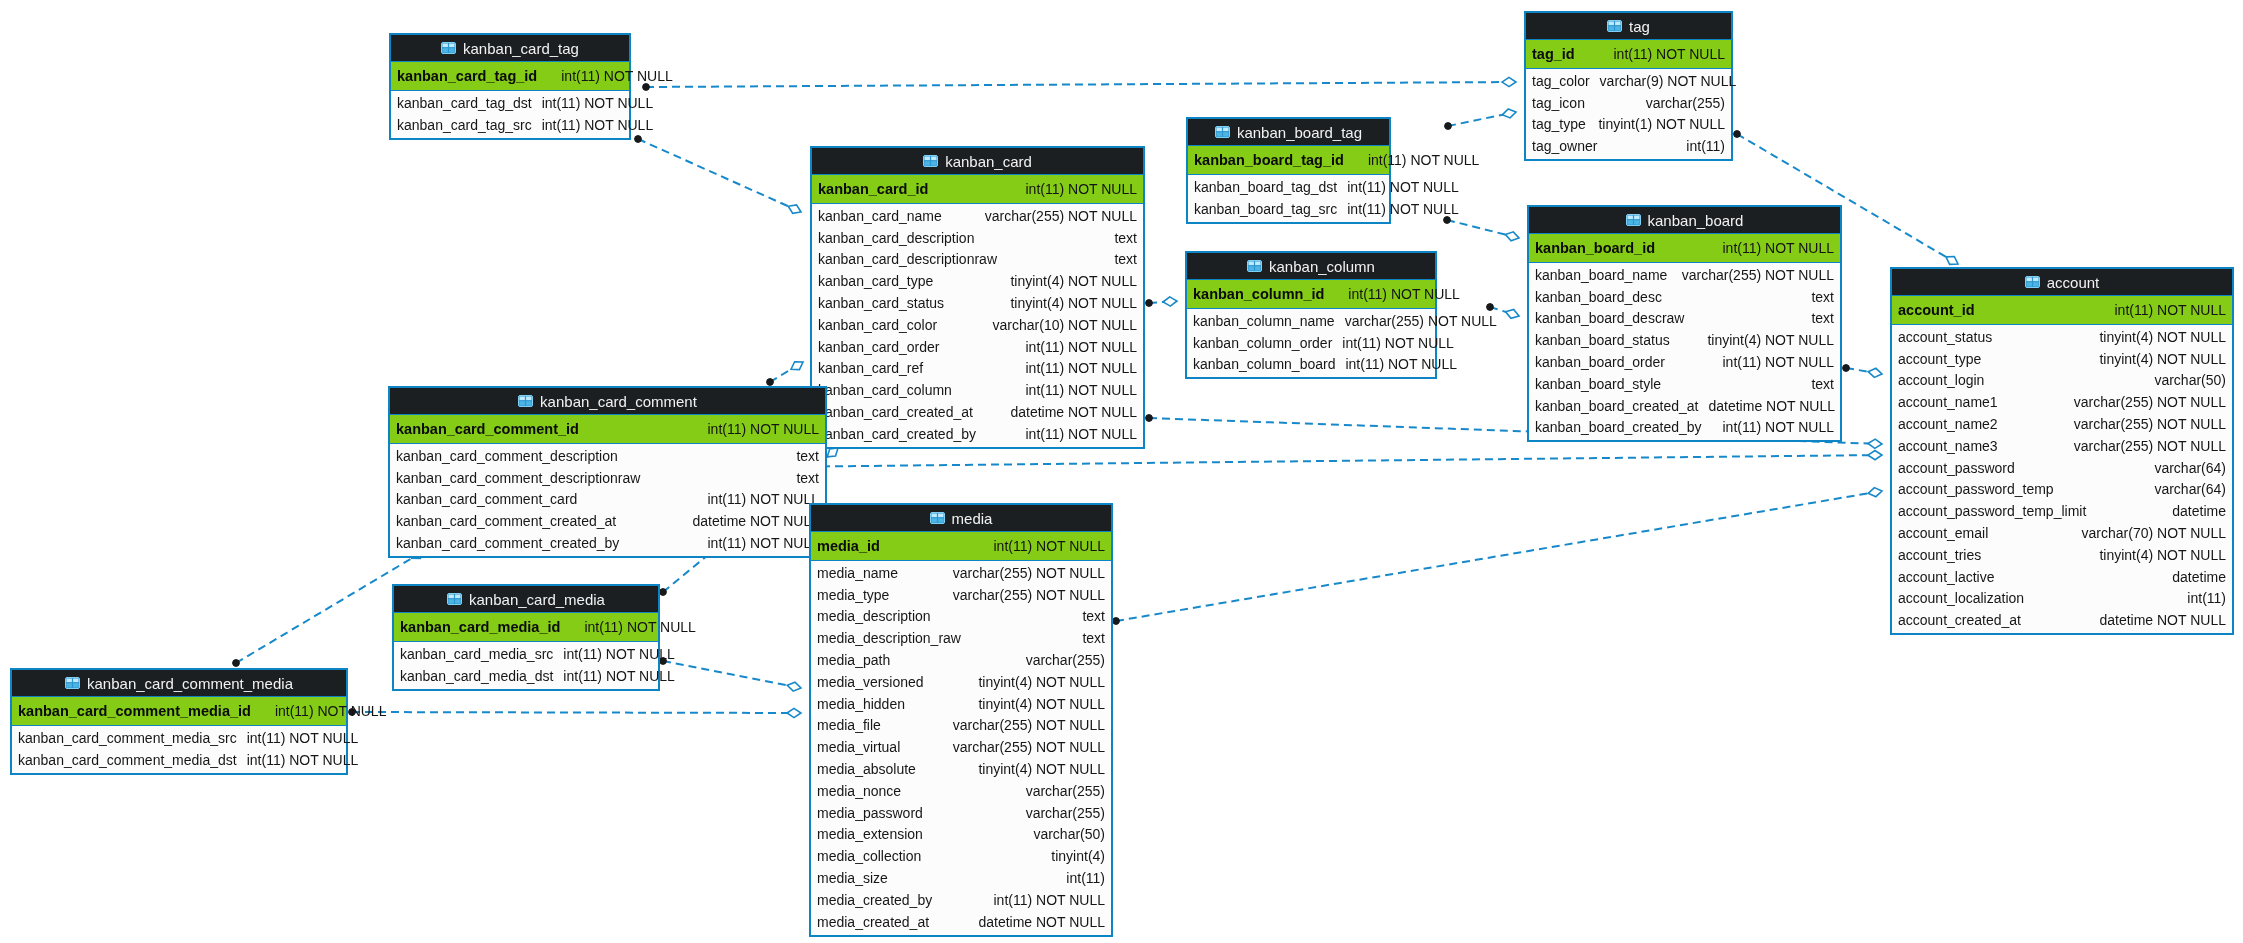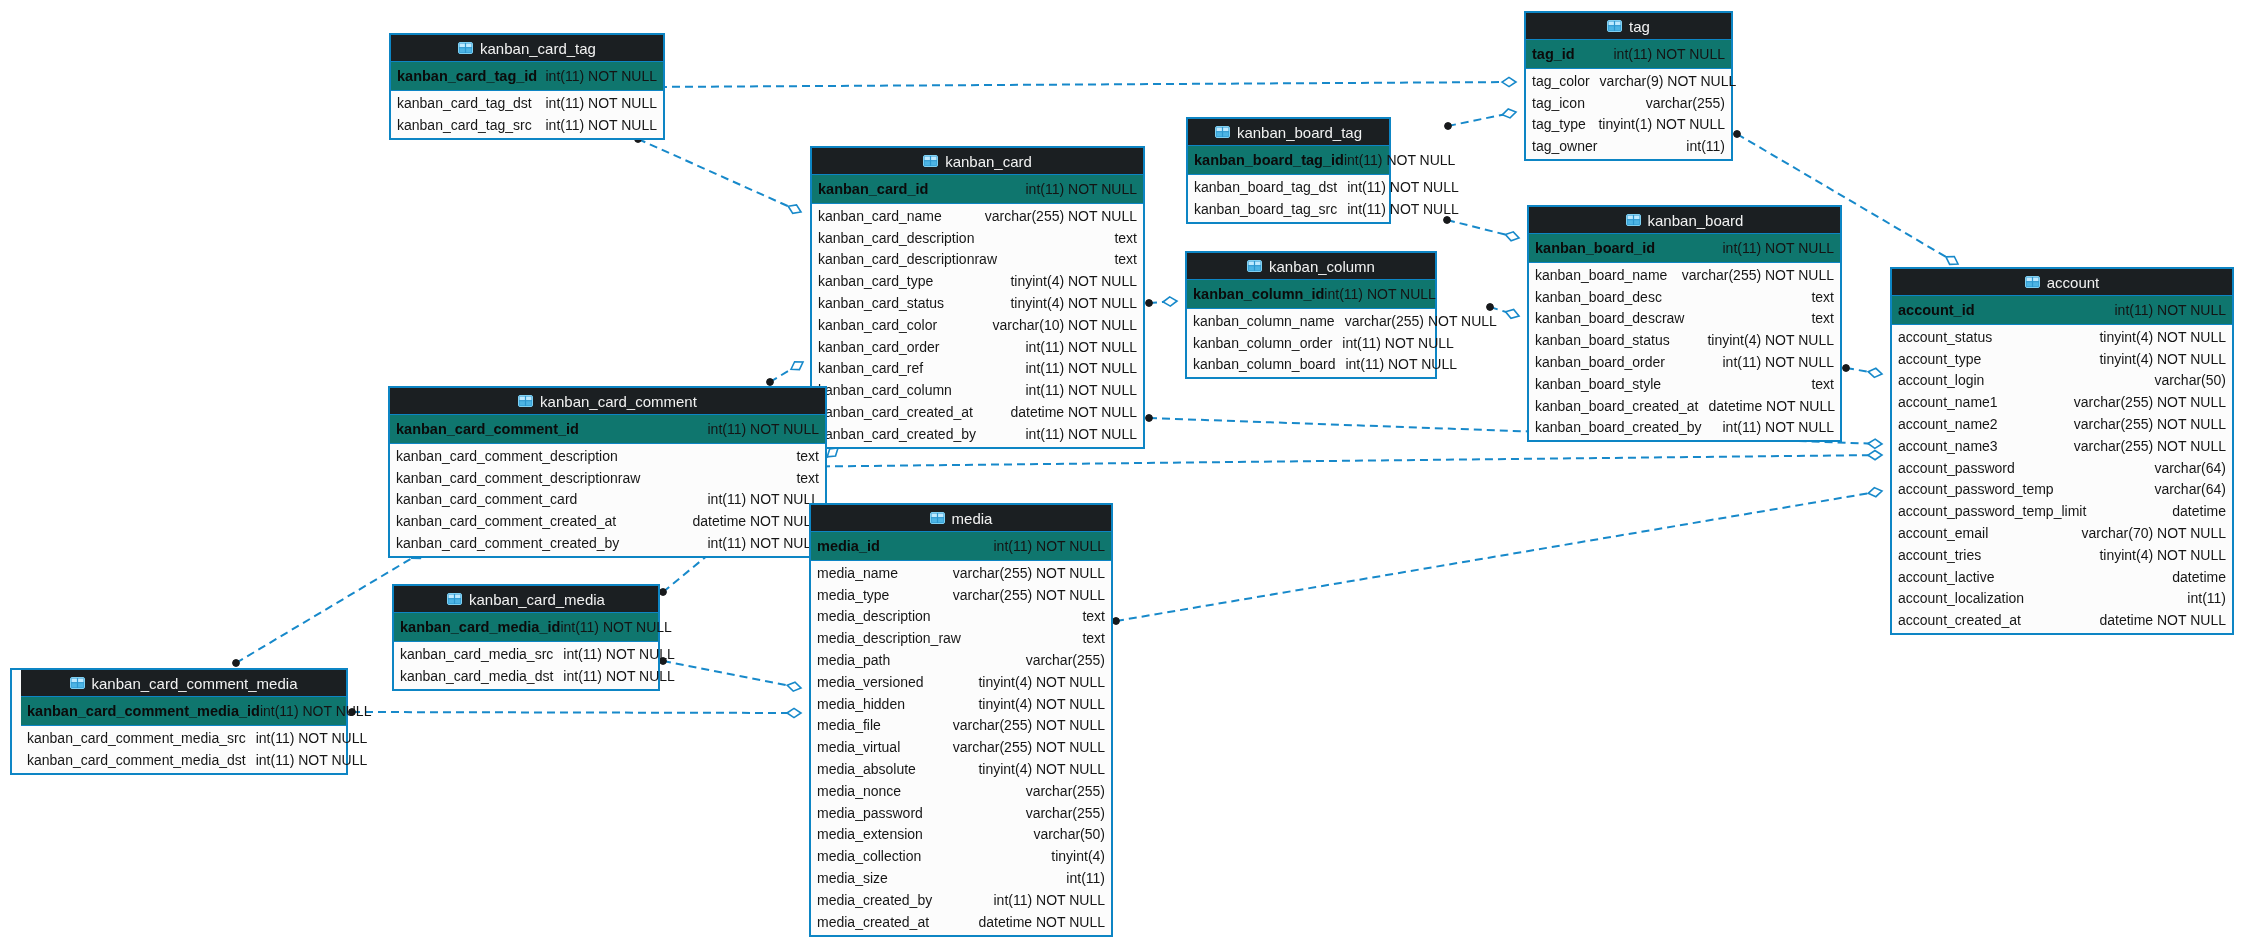--- a/index.html
+++ b/index.html
@@ -20,25 +20,25 @@
     color:#f2f2f2;
     height:26px;
     display:flex;align-items:center;justify-content:center;gap:7px;
     font-size:15px;
     border-bottom:1px solid #0d85c4;
     white-space:nowrap;
     cursor:default;
   }
   .tbl-icon{display:flex;align-items:center;}
   .tbl-pk{
-    display:flex;align-items:center;justify-content:space-between;gap:0;
+    display:flex;align-items:center;justify-content:space-between;gap:24px;
     height:28px;
     padding:0 6px;
     border-bottom:1px solid #0d85c4;
-    background:#0f766e;
+    background:#84cc16;
     white-space:nowrap;
   }
   .pk-name{font-weight:bold;font-size:14.5px;color:#0b0b0b;}
   .pk-type{font-size:14px;color:#141414;}
   .tbl-cols{padding:1px 0 2px 0;}
   .col{
     display:flex;align-items:center;justify-content:space-between;gap:10px;
     height:21.8px;
     padding:0 6px;
     white-space:nowrap;
@@ -128,21 +128,21 @@
         <path class="rel-line" d="M 663 661 L 801 688"></path>
         <circle class="rel-circle" cx="663" cy="661" r="3.4"></circle>
         <polygon class="rel-diamond" points="-14,0 -7,-4.6 0,0 -7,4.6" transform="translate(801,688) rotate(11.07)"></polygon>
       </g>
       <g>
         <path class="rel-line" d="M 1116 621 L 1882 491"></path>
         <circle class="rel-circle" cx="1116" cy="621" r="3.4"></circle>
         <polygon class="rel-diamond" points="-14,0 -7,-4.6 0,0 -7,4.6" transform="translate(1882,491) rotate(-9.63)"></polygon>
       </g>
     </svg>
-<div class="tbl" style="left: 389px; top: 33px; width: 276px;">
+<div class="tbl" style="left: 389px; top: 33px; width: 242px;">
     <div class="tbl-header">
       <span class="tbl-icon">
         <svg width="15" height="12" viewBox="0 0 15 12">
           <rect x="0.5" y="0.5" width="14" height="11" rx="1.5" fill="#2c97cf" stroke="#7fd0f2" stroke-width="1"></rect>
           <rect x="1.5" y="1.5" width="5.4" height="3.6" fill="#bfeaff"></rect>
           <rect x="8.1" y="1.5" width="5.4" height="3.6" fill="#bfeaff"></rect>
           <rect x="1.5" y="6.2" width="5.4" height="4.3" fill="#4db4e4"></rect>
           <rect x="8.1" y="6.2" width="5.4" height="4.3" fill="#4db4e4"></rect>
         </svg>
       </span>
@@ -512,21 +512,21 @@
         <div class="col">
           <span class="col-name">kanban_card_media_src</span>
           <span class="col-type">int(11) NOT NULL</span>
         </div>
         <div class="col">
           <span class="col-name">kanban_card_media_dst</span>
           <span class="col-type">int(11) NOT NULL</span>
         </div>
       </div>
   </div>
-    <div class="tbl" style="left: 10px; top: 668px; width: 338px; padding-left: 9px;">
+    <div class="tbl" style="left: 10px; top: 668px; width: 338px;">
     <div class="tbl-header">
       <span class="tbl-icon">
         <svg width="15" height="12" viewBox="0 0 15 12">
           <rect x="0.5" y="0.5" width="14" height="11" rx="1.5" fill="#2c97cf" stroke="#7fd0f2" stroke-width="1"></rect>
           <rect x="1.5" y="1.5" width="5.4" height="3.6" fill="#bfeaff"></rect>
           <rect x="8.1" y="1.5" width="5.4" height="3.6" fill="#bfeaff"></rect>
           <rect x="1.5" y="6.2" width="5.4" height="4.3" fill="#4db4e4"></rect>
           <rect x="8.1" y="6.2" width="5.4" height="4.3" fill="#4db4e4"></rect>
         </svg>
       </span>

